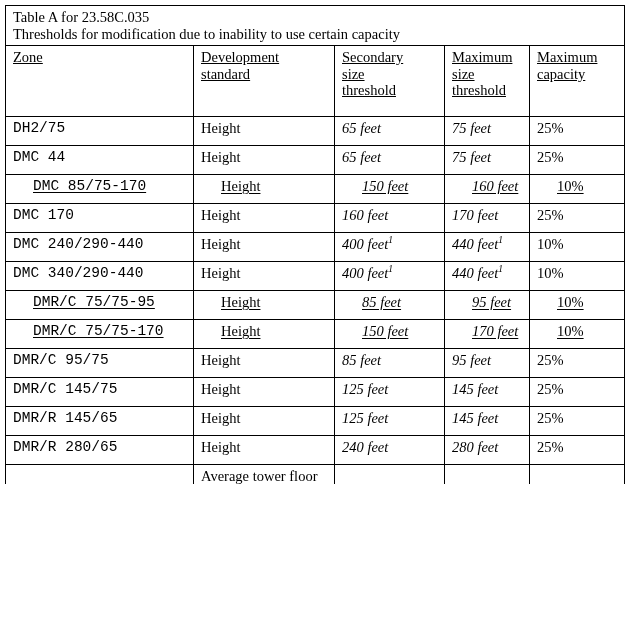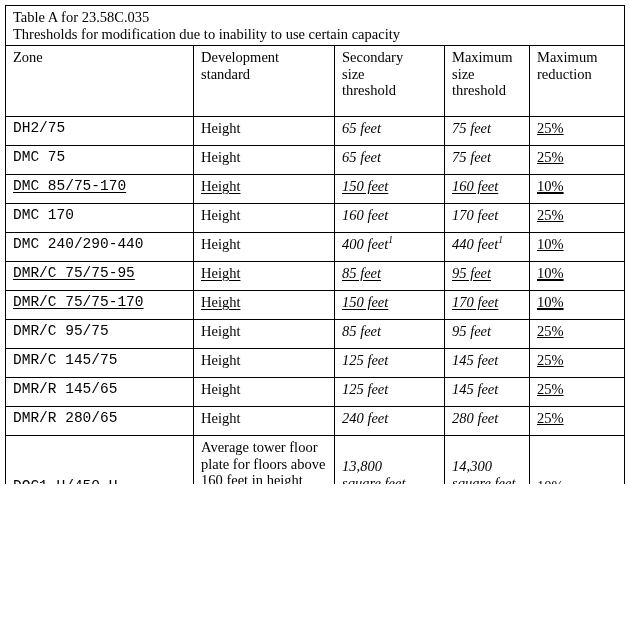--- a/index.html
+++ b/index.html
@@ -58,31 +58,31 @@
   td.title-cell .tline { display: block; white-space: nowrap; }
 
   
   th.col-head {
     font-weight: bold;
     vertical-align: top;
     height: 64px;
     padding-top: 4px;
     line-height: 17.5px;
   }
-  th.col-head .hw { display: block; }
+  th.col-head .hw { display: block; text-decoration: underline; }
 
   
   tr.data-row td { height: 22px; }
   td.zone-cell   { text-align: left; white-space: nowrap; font-family: Liberation Mono, monospace; }
   td.dev-cell    { text-align: left; }
   td.num-cell    { text-align: right; padding-right: 8px; white-space: nowrap; font-style: italic; }
-  td.red-cell    { text-align: right; padding-right: 8px; white-space: nowrap; text-decoration: underline; }
-
-  
-  .u { text-decoration: underline; text-underline-offset: 2px; }
+  td.red-cell    { text-align: right; padding-right: 8px; white-space: nowrap; }
+
+  
+  .u { text-decoration: underline; text-underline-offset: 2px; margin-left: 20px; }
 
   sup.fn {
     font-size: 9.5px;
     vertical-align: super;
     line-height: 0;
   }
 
   
   tr.tall-row td { height: 76px; }
   tr.tall-row td.zone-cell  { vertical-align: middle; }
@@ -126,34 +126,34 @@
           <span class="hw">size</span>
           <span class="hw">threshold</span>
         </th>
         <th class="col-head">
           <span class="hw">Maximum</span>
           <span class="hw">size</span>
           <span class="hw">threshold</span>
         </th>
         <th class="col-head">
           <span class="hw">Maximum</span>
-          <span class="hw">reduction</span>
+          <span class="hw">capacity</span>
         </th>
       </tr>
 
       <tr class="data-row">
         <td class="zone-cell">DH2/75</td>
         <td class="dev-cell">Height</td>
         <td class="num-cell"><span>65 feet</span><sup class="fn"></sup></td>
         <td class="num-cell"><span>75 feet</span><sup class="fn"></sup></td>
         <td class="red-cell">25%</td>
       </tr>
 
       <tr class="data-row">
-        <td class="zone-cell">DMC 75</td>
+        <td class="zone-cell">DMC 44</td>
         <td class="dev-cell">Height</td>
         <td class="num-cell"><span>65 feet</span><sup class="fn"></sup></td>
         <td class="num-cell"><span>75 feet</span><sup class="fn"></sup></td>
         <td class="red-cell">25%</td>
       </tr>
 
       <tr class="data-row">
         <td class="zone-cell"><span class="u">DMC 85/75-170</span></td>
         <td class="dev-cell"><span class="u">Height</span></td>
         <td class="num-cell"><span class="u"><span>150 feet</span><sup class="fn"></sup></span></td>
@@ -172,20 +172,27 @@
       </tr>
 
       <tr class="data-row">
         <td class="zone-cell">DMC 240/290-440</td>
         <td class="dev-cell">Height</td>
         <td class="num-cell"><span>400 feet</span><sup class="fn">1</sup></td>
         <td class="num-cell"><span>440 feet</span><sup class="fn">1</sup></td>
         <td class="red-cell">10%</td>
       </tr>
 
+      <tr class="data-row">
+        <td class="zone-cell">DMC 340/290-440</td>
+        <td class="dev-cell">Height</td>
+        <td class="num-cell"><span>400 feet</span><sup class="fn">1</sup></td>
+        <td class="num-cell"><span>440 feet</span><sup class="fn">1</sup></td>
+        <td class="red-cell">10%</td>
+      </tr>
 
       <tr class="data-row">
         <td class="zone-cell"><span class="u">DMR/C 75/75-95</span></td>
         <td class="dev-cell"><span class="u">Height</span></td>
         <td class="num-cell"><span class="u"><span>85 feet</span><sup class="fn"></sup></span></td>
         <td class="num-cell"><span class="u"><span>95 feet</span><sup class="fn"></sup></span></td>
         <td class="red-cell"><span class="u">10%</span></td>
       </tr>
 
       <tr class="data-row">

